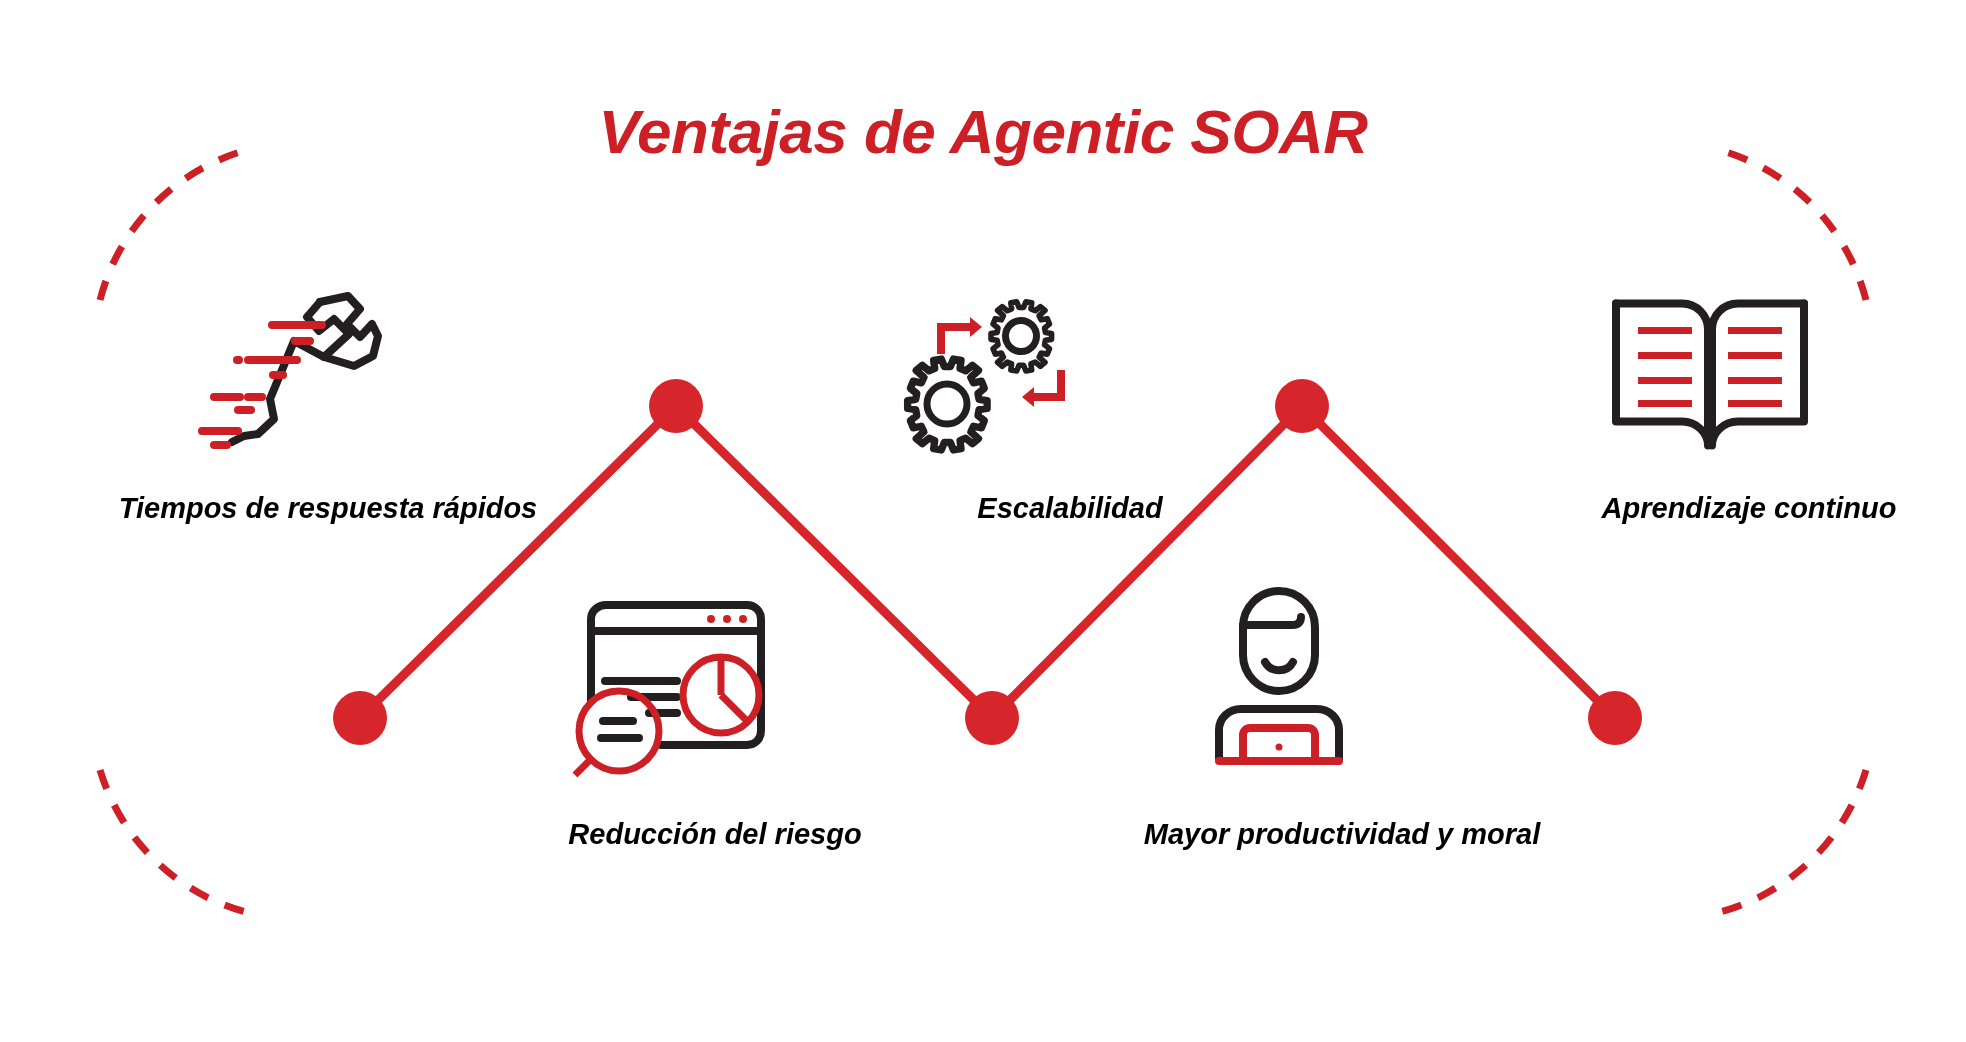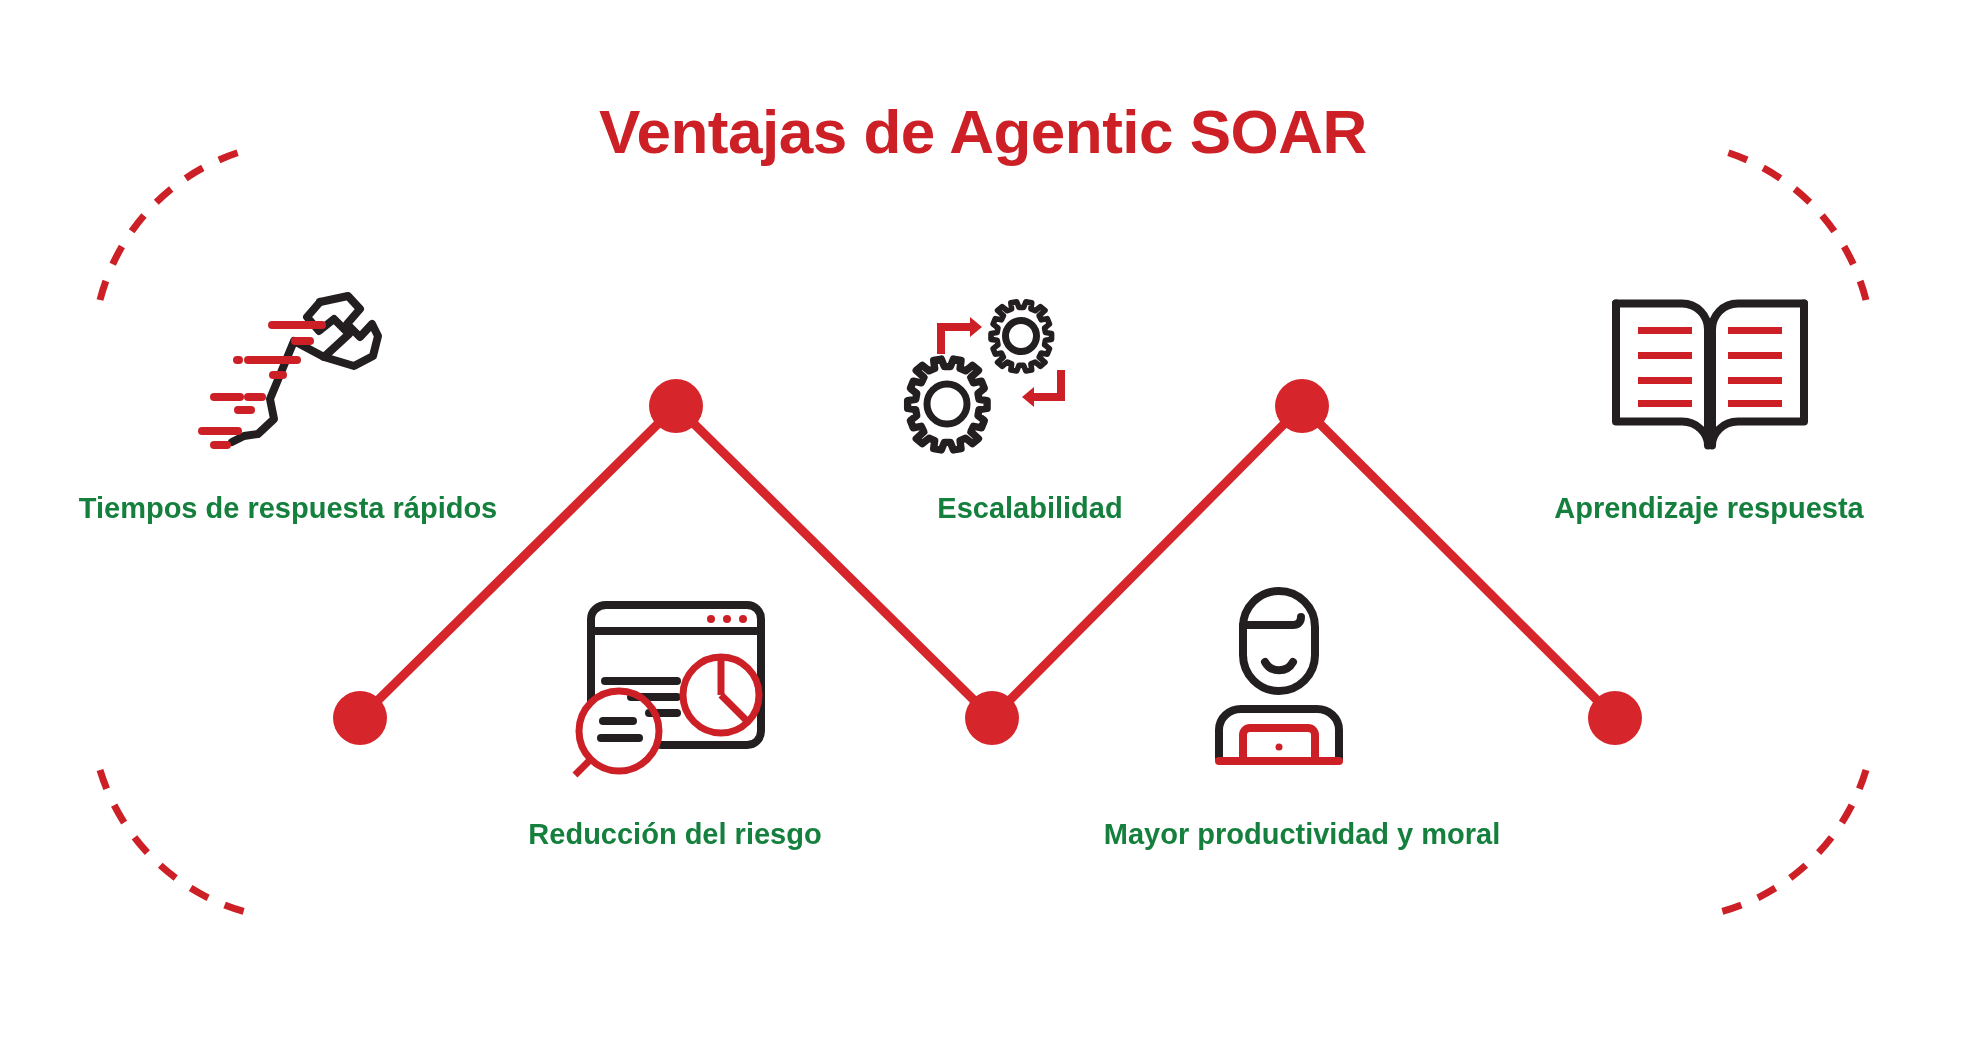--- a/index.html
+++ b/index.html
@@ -12,47 +12,49 @@
     height: 1042px;
     position: relative;
     overflow: hidden;
     font-family: "Liberation Sans", sans-serif;
   }
   #infographic {
     position: absolute;
     inset: 0;
     width: 1966px;
     height: 808px;
+    font-style: italic;
   }
   .stage {
     position: absolute;
     inset: 0;
   }
   .title {
     position: absolute;
     top: 96px;
     left: 0;
     width: 1966px;
     text-align: center;
     color: #cd2026;
     font-family: "Liberation Sans", sans-serif;
     font-weight: bold;
     font-size: 62px;
     letter-spacing: -0.5px;
     white-space: nowrap;
   }
   .node-label {
     position: absolute;
-    color: #15803d;
+    color: #000000;
     font-family: "Liberation Sans", sans-serif;
     font-weight: bold;
     font-size: 29px;
     white-space: nowrap;
     text-align: center;
     transform: translateX(-50%);
+    margin-left: 40px;
   }
   .icon-box {
     position: absolute;
     transform: translate(-50%, -50%);
   }
   svg { display: block; overflow: visible; }
 </style>
 </head>
 <body>
 
@@ -197,15 +199,15 @@
   </div>
 
   <div class="node-label" style="left:288px; top:492px;">Tiempos de respuesta rápidos</div>
 
   <div class="node-label" style="left:675px; top:818px;text-align:center;">Reducción del riesgo</div>
 
   <div class="node-label" style="left:1030px; top:492px;">Escalabilidad</div>
 
   <div class="node-label" style="left:1302px; top:818px;">Mayor productividad y moral</div>
 
-  <div class="node-label" style="left:1709px; top:492px;">Aprendizaje respuesta</div>
+  <div class="node-label" style="left:1709px; top:492px;">Aprendizaje continuo</div>
 
 </div>
 
 </body></html>

